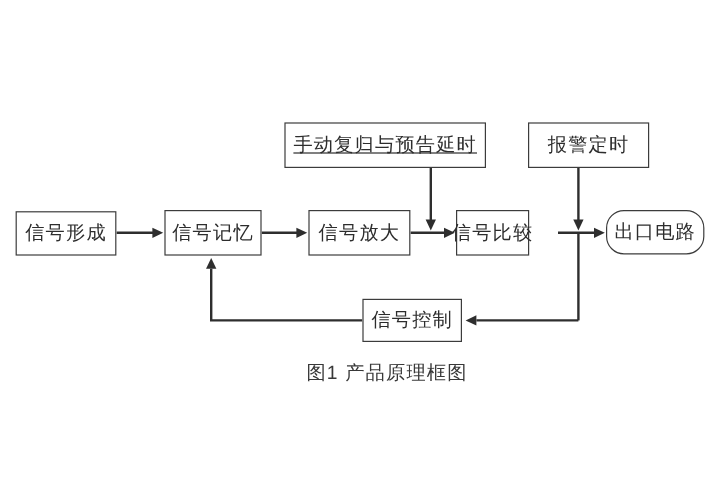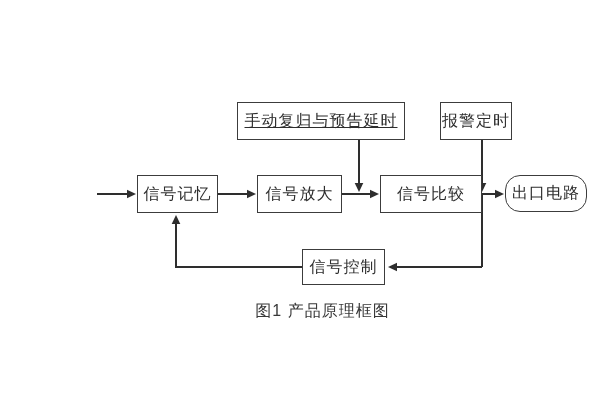--- a/index.html
+++ b/index.html
@@ -29,25 +29,25 @@
     background: #ffffff;
     color: #2d2d2d;
     font-size: 16px;
     letter-spacing: 1px;
     display: flex;
     align-items: center;
     justify-content: center;
     white-space: nowrap;
   }
   .b-manual   { left: 237px; top: 102px; width: 168px; height: 38px; text-decoration: underline; }
-  .b-alarm    { left: 440px; top: 102px; width: 72px;  height: 38px; }
+  .b-alarm    { left: 440px; top: 102px; width: 101px;  height: 38px; }
   .b-form     { left: 13px;  top: 176px; width: 84px;  height: 37px; }
   .b-memory   { left: 137px; top: 175px; width: 81px;  height: 38px; }
   .b-amplify  { left: 257px; top: 175px; width: 85px;  height: 38px; }
-  .b-compare  { left: 380px; top: 175px; width: 102px;  height: 38px; }
+  .b-compare  { left: 380px; top: 175px; width: 61px;  height: 38px; }
   .b-output   { left: 505px; top: 175px; width: 82px;  height: 37px; border-radius: 15px; }
   .b-control  { left: 302px; top: 249px; width: 83px;  height: 36px; }
   .caption {
     position: absolute;
     left: 0;
     top: 301px;
     width: 645px;
     text-align: center;
     color: #383838;
     font-size: 16px;
@@ -84,20 +84,21 @@
       <polygon points="504,194 495,189.7 495,198.3"></polygon>
       <polygon points="359,192 354.7,183 363.3,183"></polygon>
       <polygon points="482,192 477.7,183 486.3,183"></polygon>
       <polygon points="388,267 397,262.7 397,271.3"></polygon>
       <polygon points="176,215 171.7,224 180.3,224"></polygon>
     </g>
   </svg>
 
   <div class="box b-manual">手动复归与预告延时</div>
   <div class="box b-alarm">报警定时</div>
+  <div class="box b-form">信号形成</div>
   <div class="box b-memory">信号记忆</div>
   <div class="box b-amplify">信号放大</div>
   <div class="box b-compare">信号比较</div>
   <div class="box b-output">出口电路</div>
   <div class="box b-control">信号控制</div>
 
   <div class="caption">图1 产品原理框图</div>
 
 </div>
 

